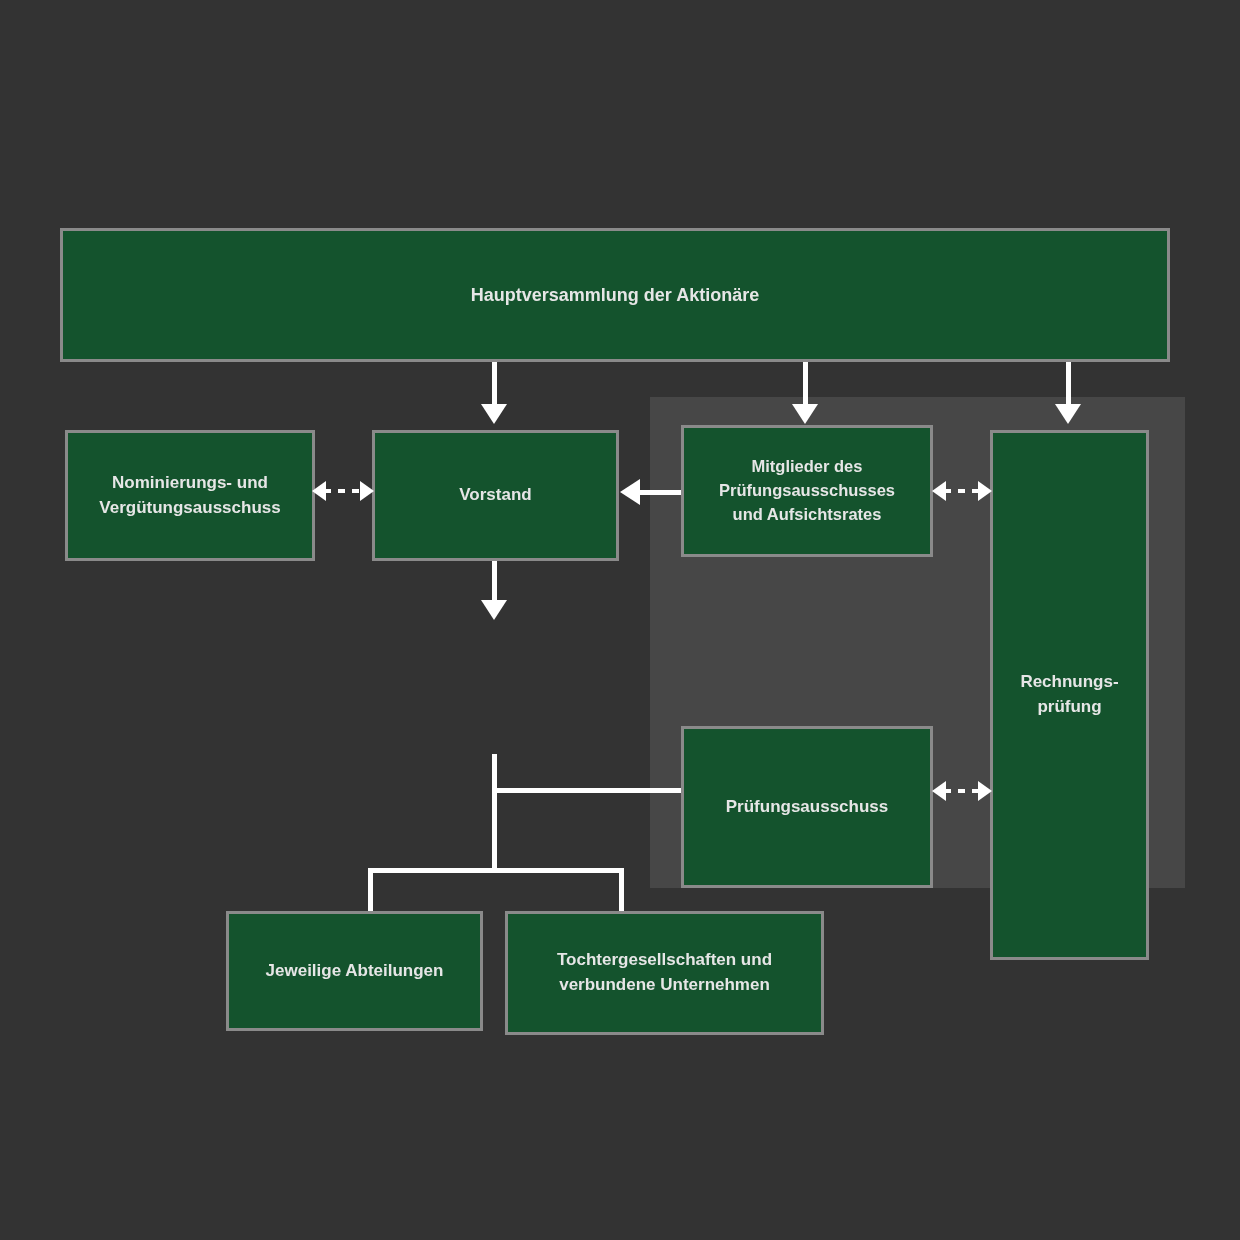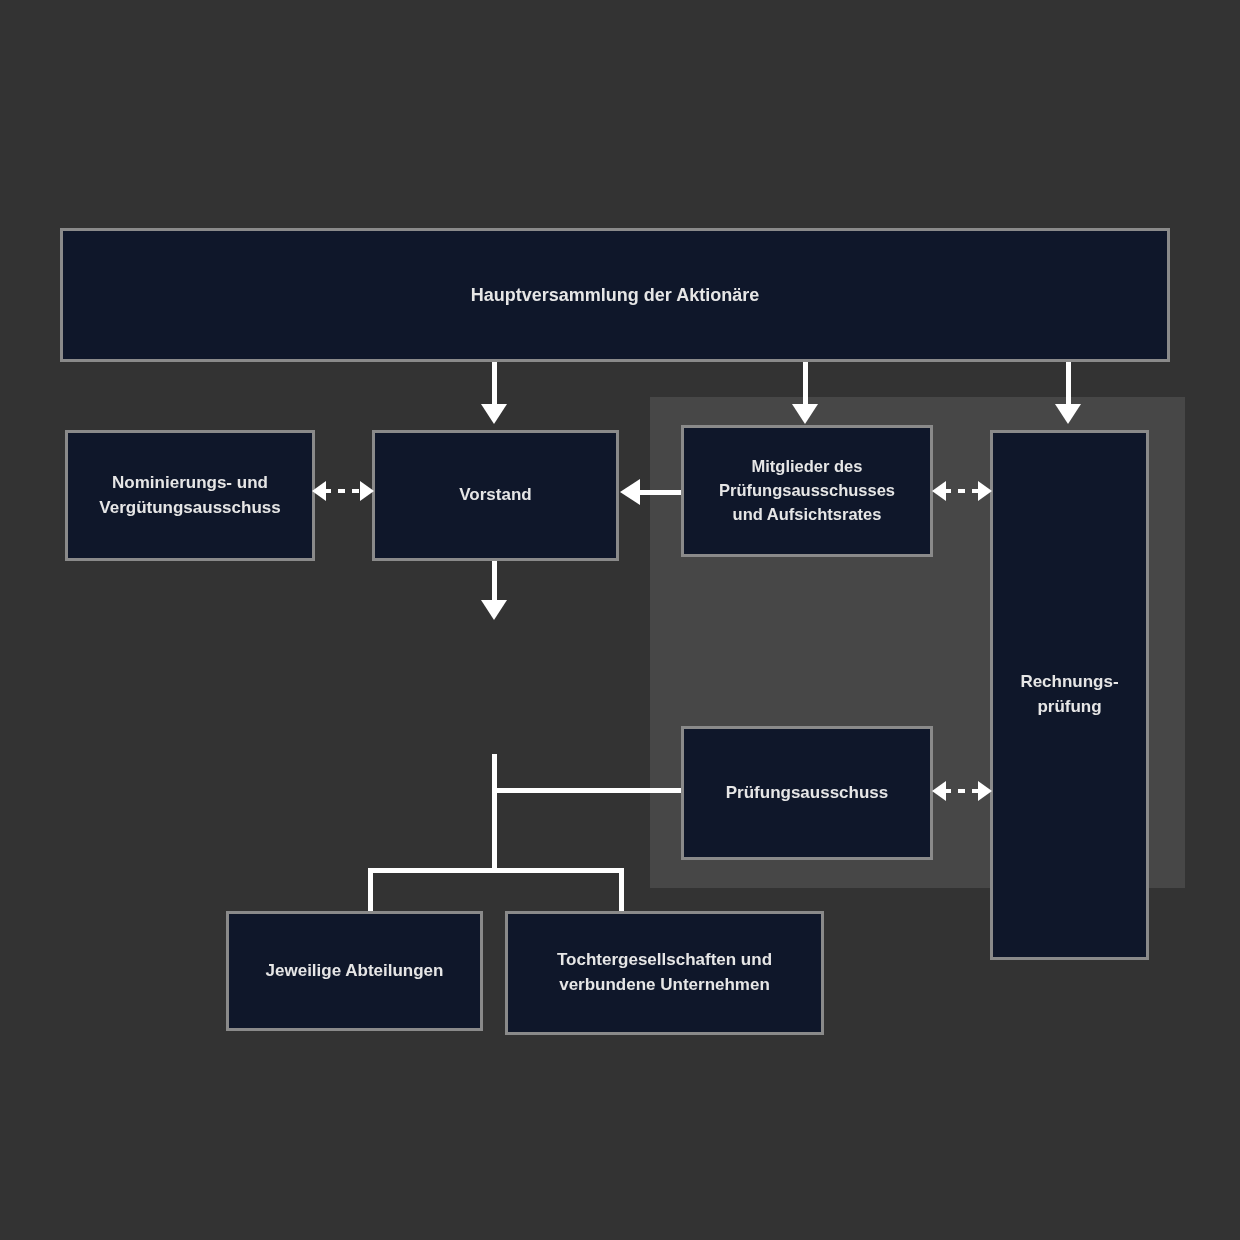--- a/index.html
+++ b/index.html
@@ -23,21 +23,21 @@
   
   .group-panel {
     position: absolute;
     background: #474747;
   }
 
   
   .node {
     position: absolute;
     box-sizing: border-box;
-    background: #0f172a;
+    background: #14532d;
     border: 3px solid #8a8a8a;
     display: flex;
     align-items: center;
     justify-content: center;
     text-align: center;
     color: #e6e6e6;
     font-weight: bold;
     font-size: 17px;
     line-height: 1.45;
     padding: 20px 10px;
@@ -157,20 +157,20 @@
   <div class="node" style="left:372px; top:430px; width:247px; height:131px;">Vorstand</div>
 
   <div class="node small" style="left:681px; top:425px; width:252px; height:132px;">Mitglieder des
 Prüfungsausschusses
 und Aufsichtsrates</div>
 
   <div class="node" style="left:990px; top:430px; width:159px; height:530px;">Rechnungs-
 prüfung</div>
 
 
-  <div class="node" style="left:681px; top:726px; width:252px; height:134px;">Prüfungsausschuss</div>
+  <div class="node" style="left:681px; top:726px; width:252px; height:162px;">Prüfungsausschuss</div>
 
   <div class="node" style="left:226px; top:911px; width:257px; height:120px;">Jeweilige Abteilungen</div>
 
   <div class="node" style="left:505px; top:911px; width:319px; height:124px;">Tochtergesellschaften und
 verbundene Unternehmen</div>
 
 </div>
 
 </body></html>

